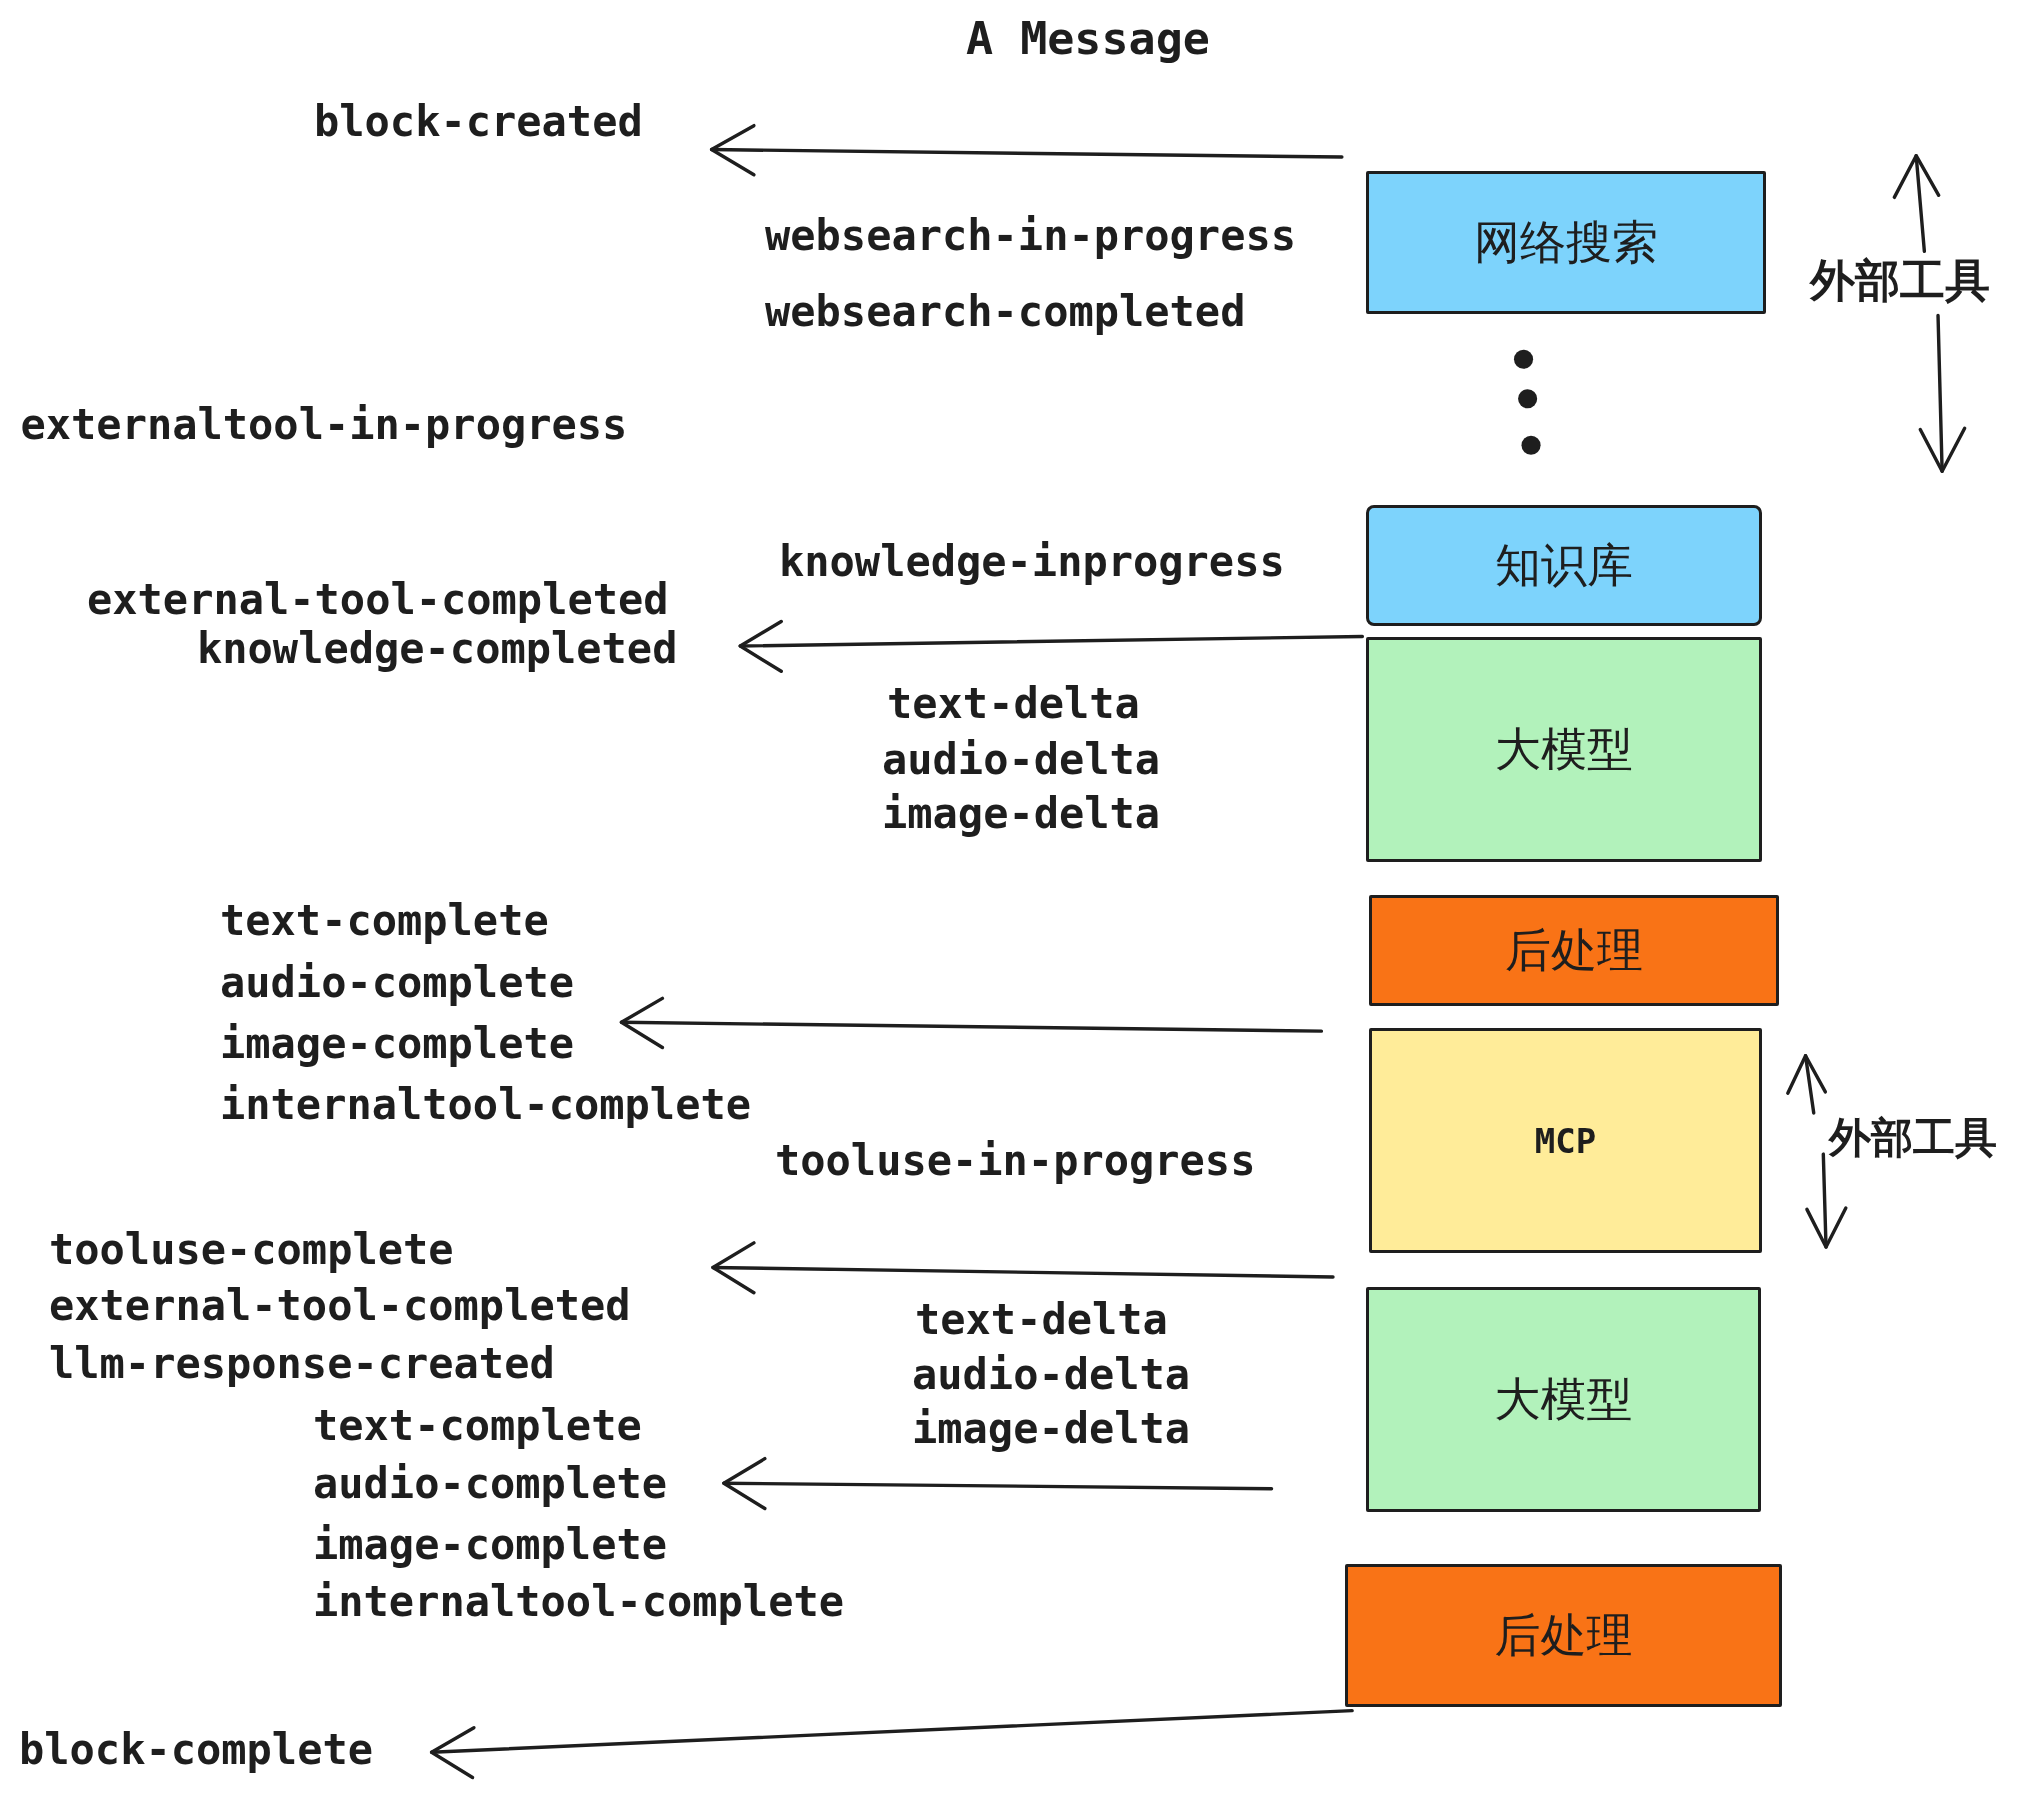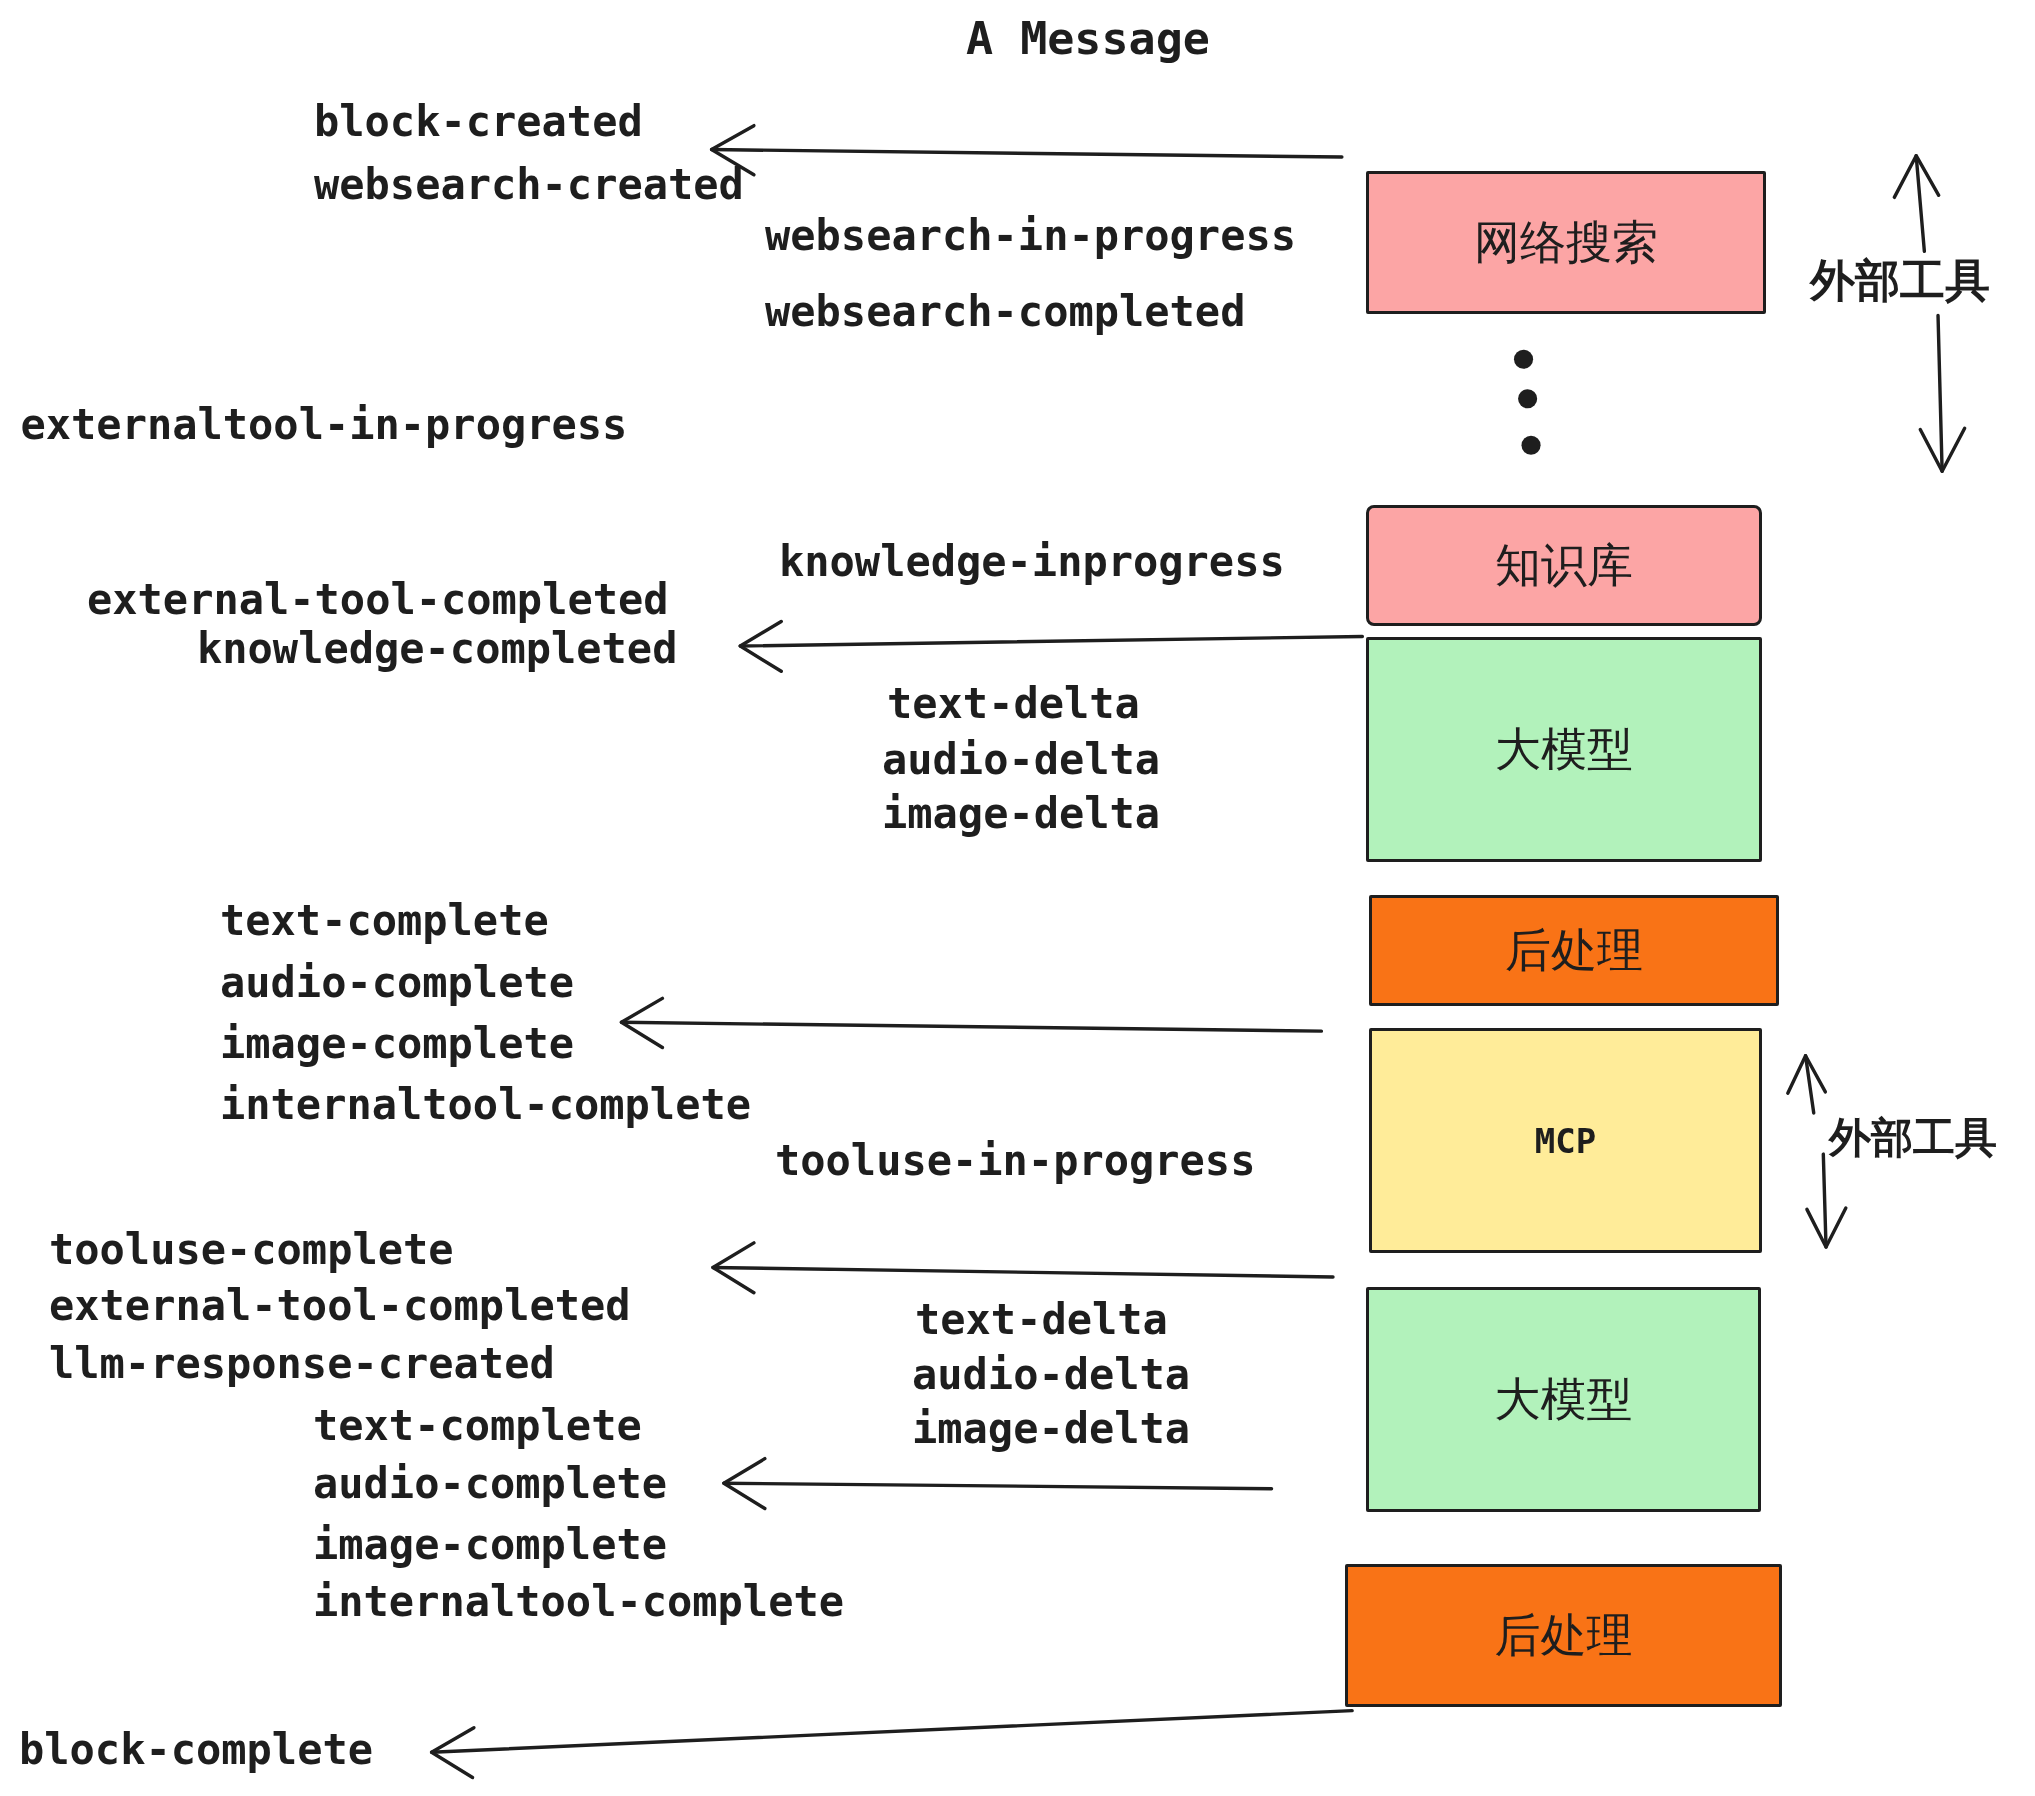--- a/index.html
+++ b/index.html
@@ -4,21 +4,21 @@
 <style>
   html,body{margin:0;padding:0;background:#ffffff;}
   .canvas{position:relative;width:2035px;height:1796px;background:#ffffff;overflow:hidden;
           font-family:"DejaVu Sans", sans-serif;color:#1e1e1e;padding-left:28px;}
   .arrow-layer{position:absolute;left:0;top:0;width:2035px;height:1796px;}
   .ev{position:absolute;font-family:"DejaVu Sans Mono", monospace;font-weight:bold;
       font-size:42px;line-height:53px;color:#1e1e1e;white-space:nowrap;}
   .box{position:absolute;border:3.4px solid #1e1e1e;border-radius:2px;
        display:flex;align-items:center;justify-content:center;
        font-size:46px;color:#1e1e1e;box-sizing:border-box;}
-  .box.pink{background:#fca5a5;}
+  .box.pink{background:#7dd3fc;}
   .box.green{background:#b2f2bb;}
   .box.yellow{background:#ffec99;}
   .box.white{background:#f97316;}
   .box .mono{font-family:"DejaVu Sans Mono", monospace;font-weight:bold;font-size:34px;}
   .title{position:absolute;left:966px;top:12.3px;font-family:"DejaVu Sans Mono", monospace;
          font-weight:bold;font-size:45px;white-space:nowrap;}
   .cjk{position:absolute;font-size:45px;font-weight:600;white-space:nowrap;color:#1e1e1e;}
 </style>
 </head>
 <body>
@@ -109,21 +109,20 @@
   </div>
 
   <div class="box white" style="left:1345px;top:1564px;width:437px;height:143px;">
     <span>后处理</span>
   </div>
 
   <div class="cjk" style="left:1810px;top:251px;">外部工具</div>
   <div class="cjk" style="left:1829px;top:1110px;font-size:42px;">外部工具</div>
 
   <div class="ev" style="left:314px;top:95px;">block-created</div>
-  <div class="ev" style="left:314px;top:158px;">websearch-created</div>
   <div class="ev" style="left:765px;top:209px;">websearch-in-progress</div>
   <div class="ev" style="left:765px;top:285px;">websearch-completed</div>
   <div class="ev" style="left:20.5px;top:398px;">externaltool-in-progress</div>
   <div class="ev" style="left:779px;top:535px;text-align:right;">knowledge-inprogress</div>
   <div class="ev" style="left:87px;top:573px;">external-tool-completed</div>
   <div class="ev" style="left:197px;top:622px;">knowledge-completed</div>
 
   <div class="ev" style="left:887px;top:677px;">text-delta</div>
   <div class="ev" style="left:882px;top:733px;">audio-delta</div>
   <div class="ev" style="left:882px;top:787px;">image-delta</div>

